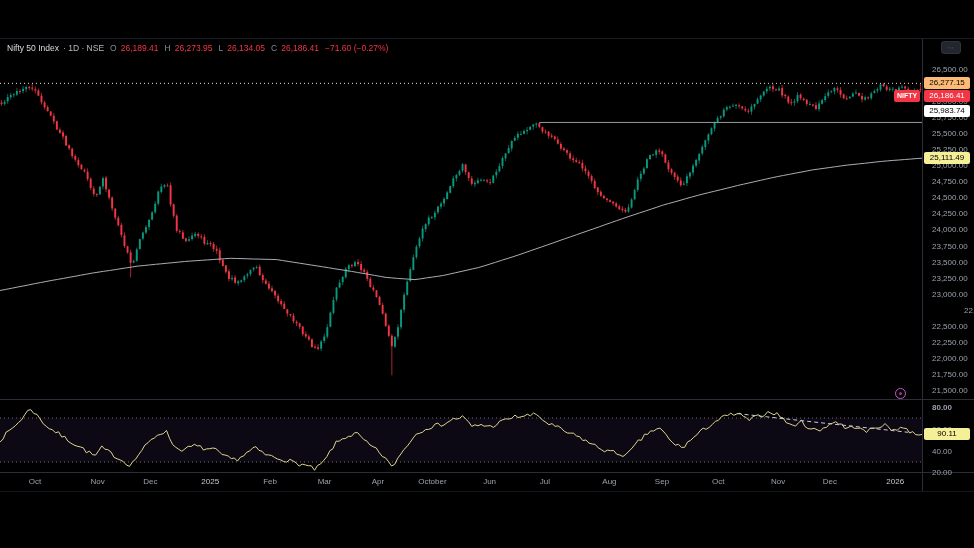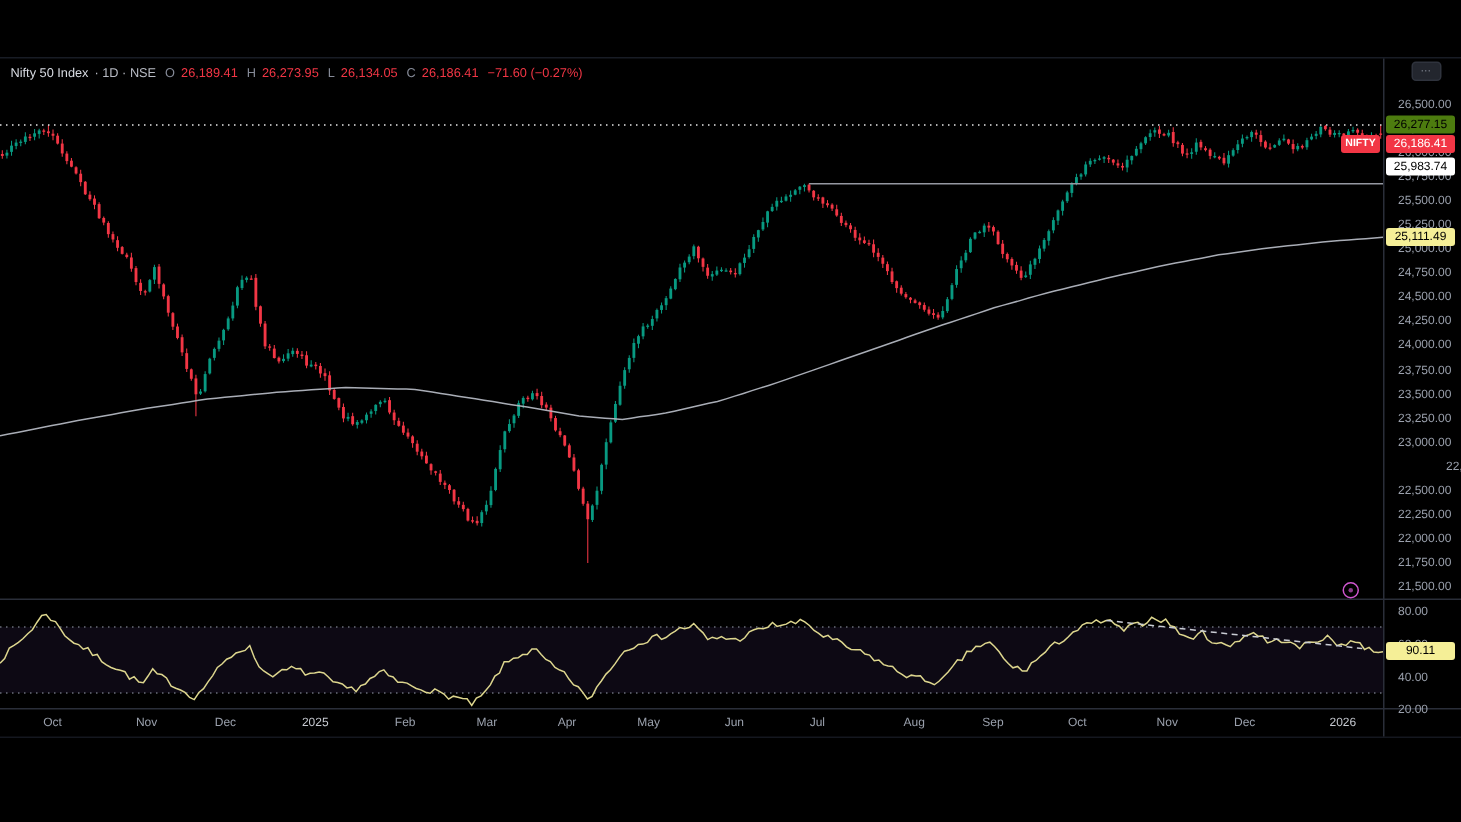--- a/index.html
+++ b/index.html
@@ -677,21 +677,21 @@
     <div class="sep-h" style="top:433px"></div>
 
     <div class="time-axis" id="time-axis">
         <div class="ttick" style="left: 35.036px;">Oct</div>
         <div class="ttick" style="left: 97.732px;">Nov</div>
         <div class="ttick" style="left: 150.286px;">Dec</div>
         <div class="ttick year" style="left: 210.216px;">2025</div>
         <div class="ttick" style="left: 270.146px;">Feb</div>
         <div class="ttick" style="left: 324.544px;">Mar</div>
         <div class="ttick" style="left: 378.02px;">Apr</div>
-        <div class="ttick" style="left: 432.418px;">May</div>
+        <div class="ttick" style="left: 432.418px;">October</div>
         <div class="ttick" style="left: 489.582px;">Jun</div>
         <div class="ttick" style="left: 544.902px;">Jul</div>
         <div class="ttick" style="left: 609.442px;">Aug</div>
         <div class="ttick" style="left: 661.996px;">Sep</div>
         <div class="ttick" style="left: 718.238px;">Oct</div>
         <div class="ttick" style="left: 778.168px;">Nov</div>
         <div class="ttick" style="left: 829.8px;">Dec</div>
         <div class="ttick year" style="left: 895.262px;">2026</div>
       </div>
 
@@ -711,25 +711,25 @@
         <div class="tick" style="top: 202.576px;">23,750.00</div>
         <div class="tick" style="top: 218.673px; text-align: center;">23,500.00</div>
         <div class="tick" style="top: 234.77px;">23,250.00</div>
         <div class="tick" style="top: 250.868px;">23,000.00</div>
         <div class="tick" style="top: 266.965px; margin-left: 32px;">22,750.00</div>
         <div class="tick" style="top: 283.062px;">22,500.00</div>
         <div class="tick" style="top: 299.159px;">22,250.00</div>
         <div class="tick" style="top: 315.257px;">22,000.00</div>
         <div class="tick" style="top: 331.354px;">21,750.00</div>
         <div class="tick" style="top: 347.451px;">21,500.00</div>
-        <div class="tick" style="top: 363.535px;">80.00</div>
+        <div class="tick" style="top: 363.535px; font-weight: bold;">80.00</div>
         <div class="tick" style="top: 385.52px;">60.00</div>
         <div class="tick" style="top: 407.505px;">40.00</div>
         <div class="tick" style="top: 429.489px;">20.00</div>
-        <div class="tag" style="top: 38.3545px; background: #4d7c0f; color: rgb(0, 0, 0);">26,277.15</div>
+        <div class="tag" style="top: 38.3545px; background: #fdba74; color: rgb(0, 0, 0);">26,277.15</div>
         <div class="tag" style="top: 51.3545px; background: rgb(242, 54, 69); color: rgb(255, 255, 255);">26,186.41</div>
         <div class="tag-prefix" style="top: 51.3545px; left: -28px; background: rgb(242, 54, 69); color: rgb(255, 255, 255);">NIFTY</div>
         <div class="tag" style="top: 66px; background: #ffffff; color: rgb(0, 0, 0);">25,983.74</div>
         <div class="tag" style="top: 113.41px; background: rgb(245, 239, 151); color: rgb(0, 0, 0);">25,111.49</div>
         <div class="tag" style="top: 389.494px; background: rgb(245, 239, 151); color: rgb(0, 0, 0);">90.11</div>
       </div>
 
     <div class="event-icon">
         <div class="dot"></div>
       </div>

